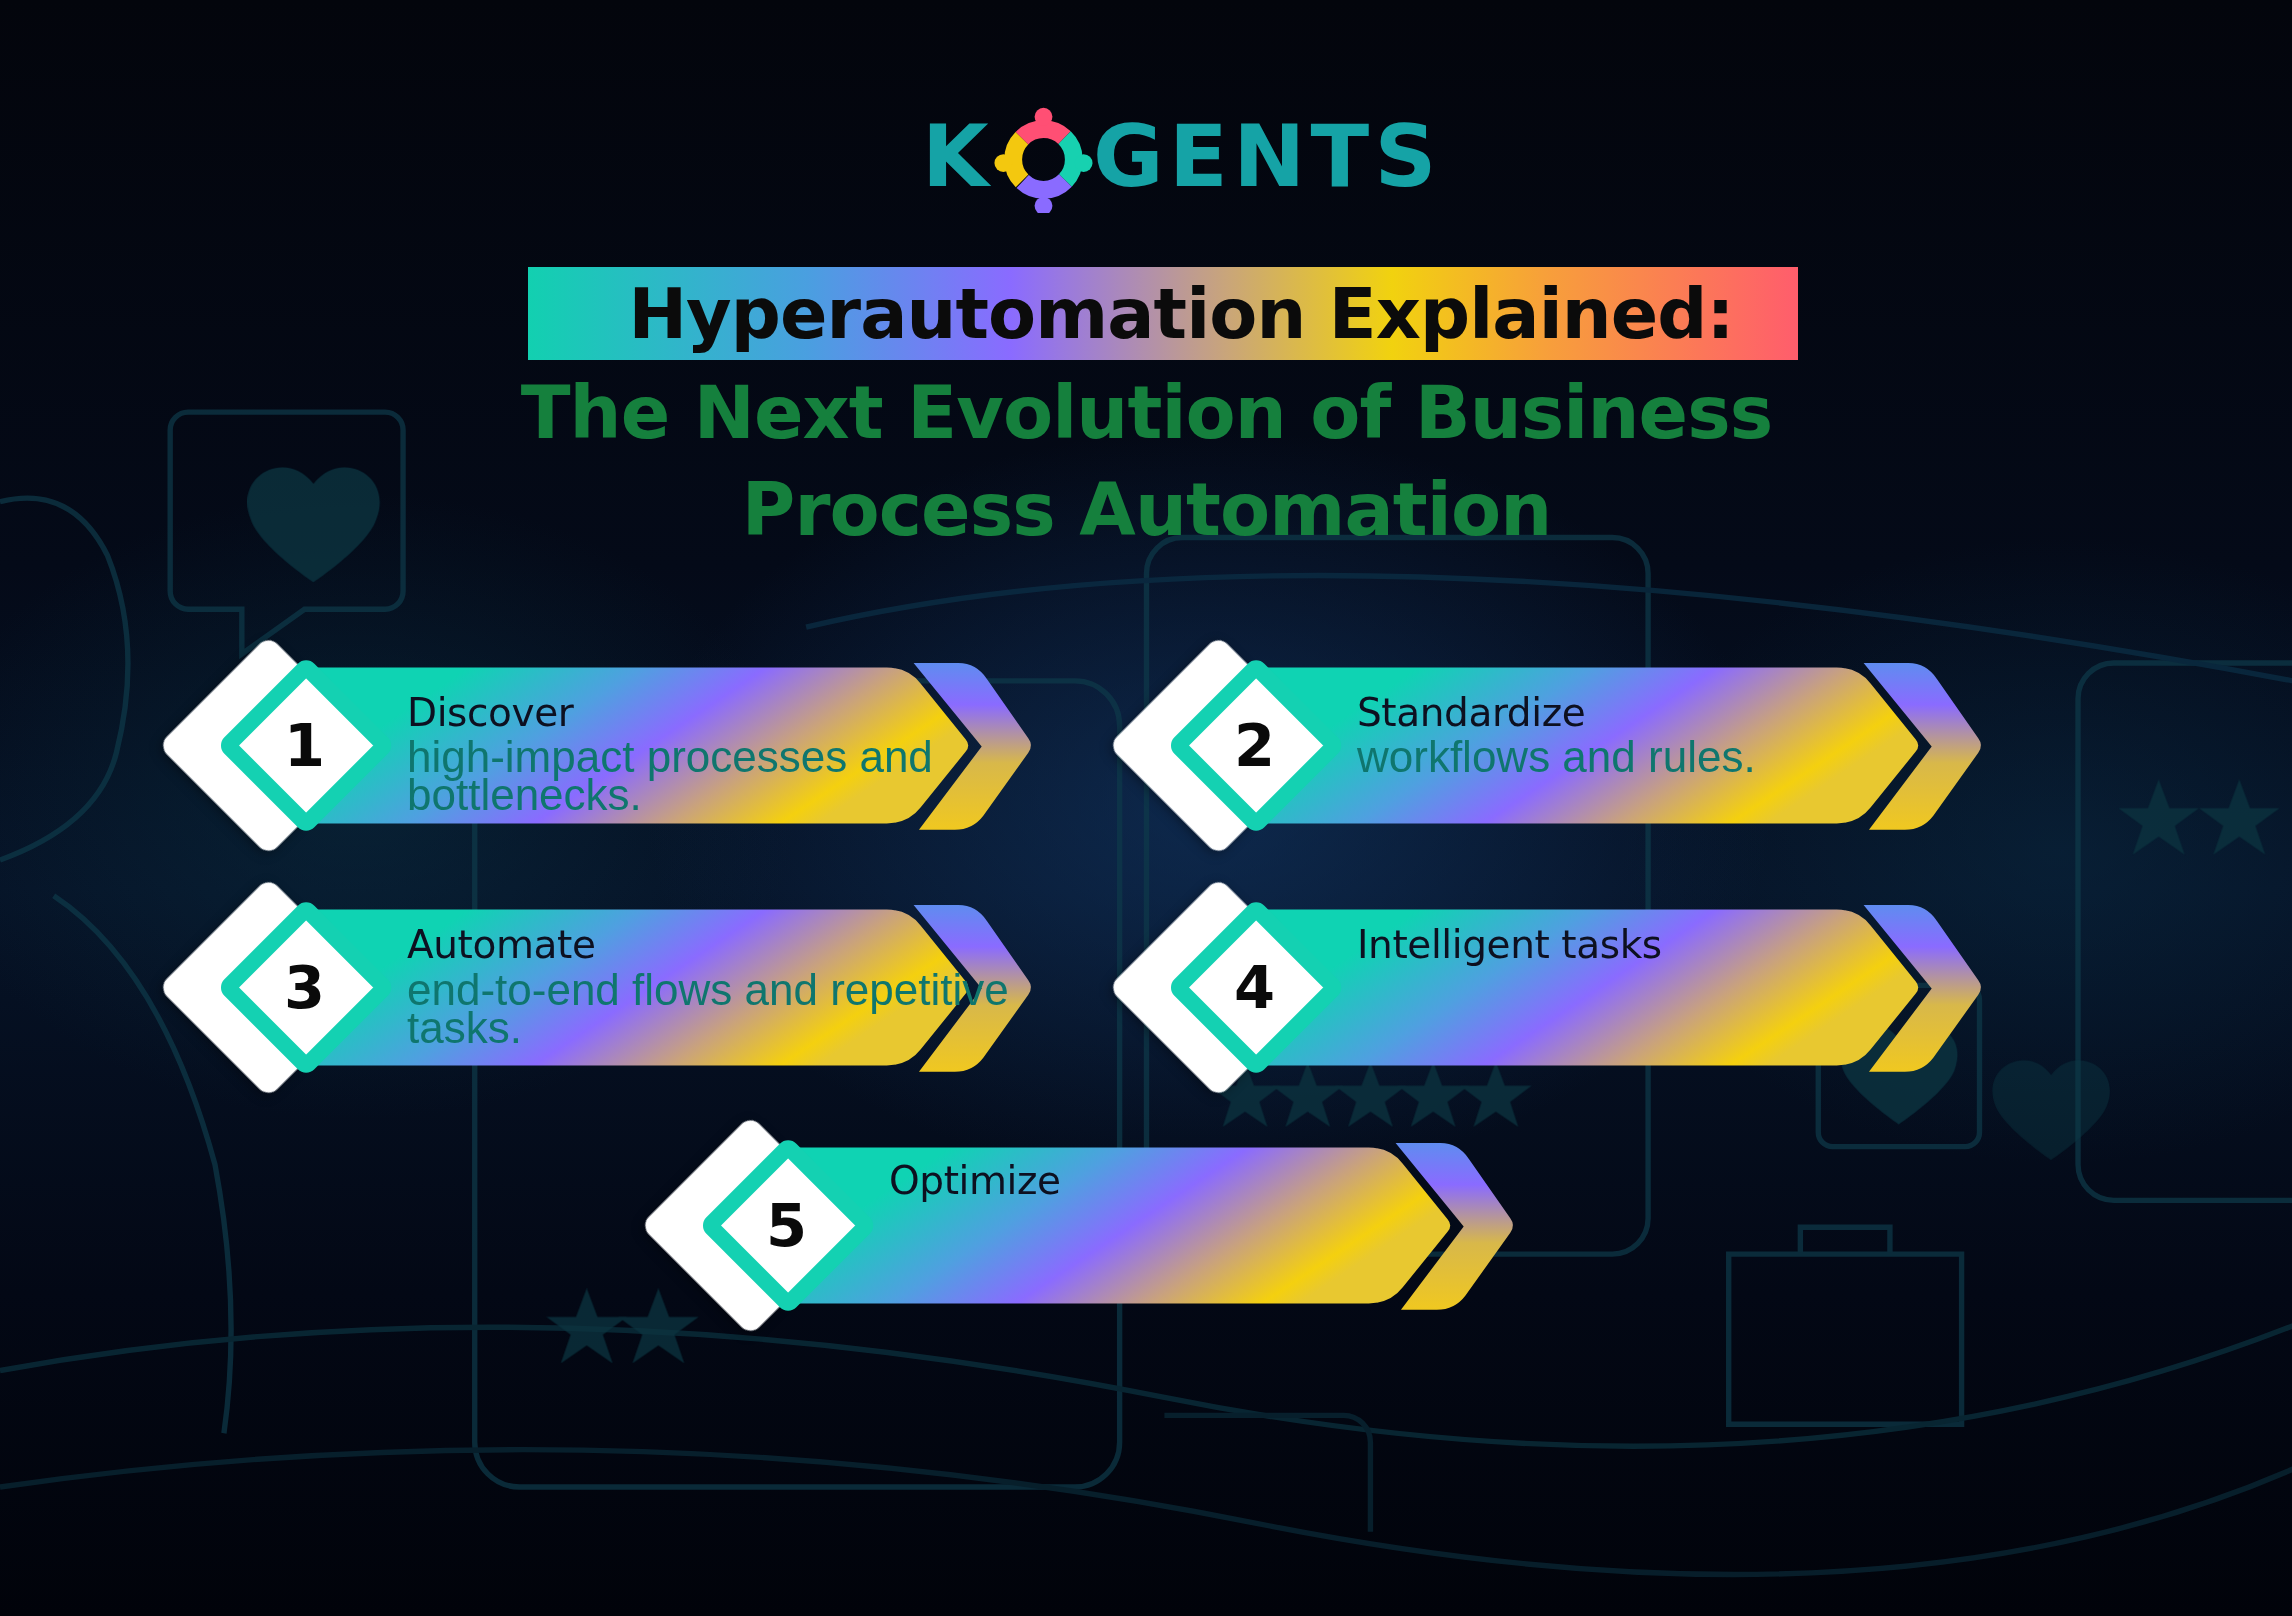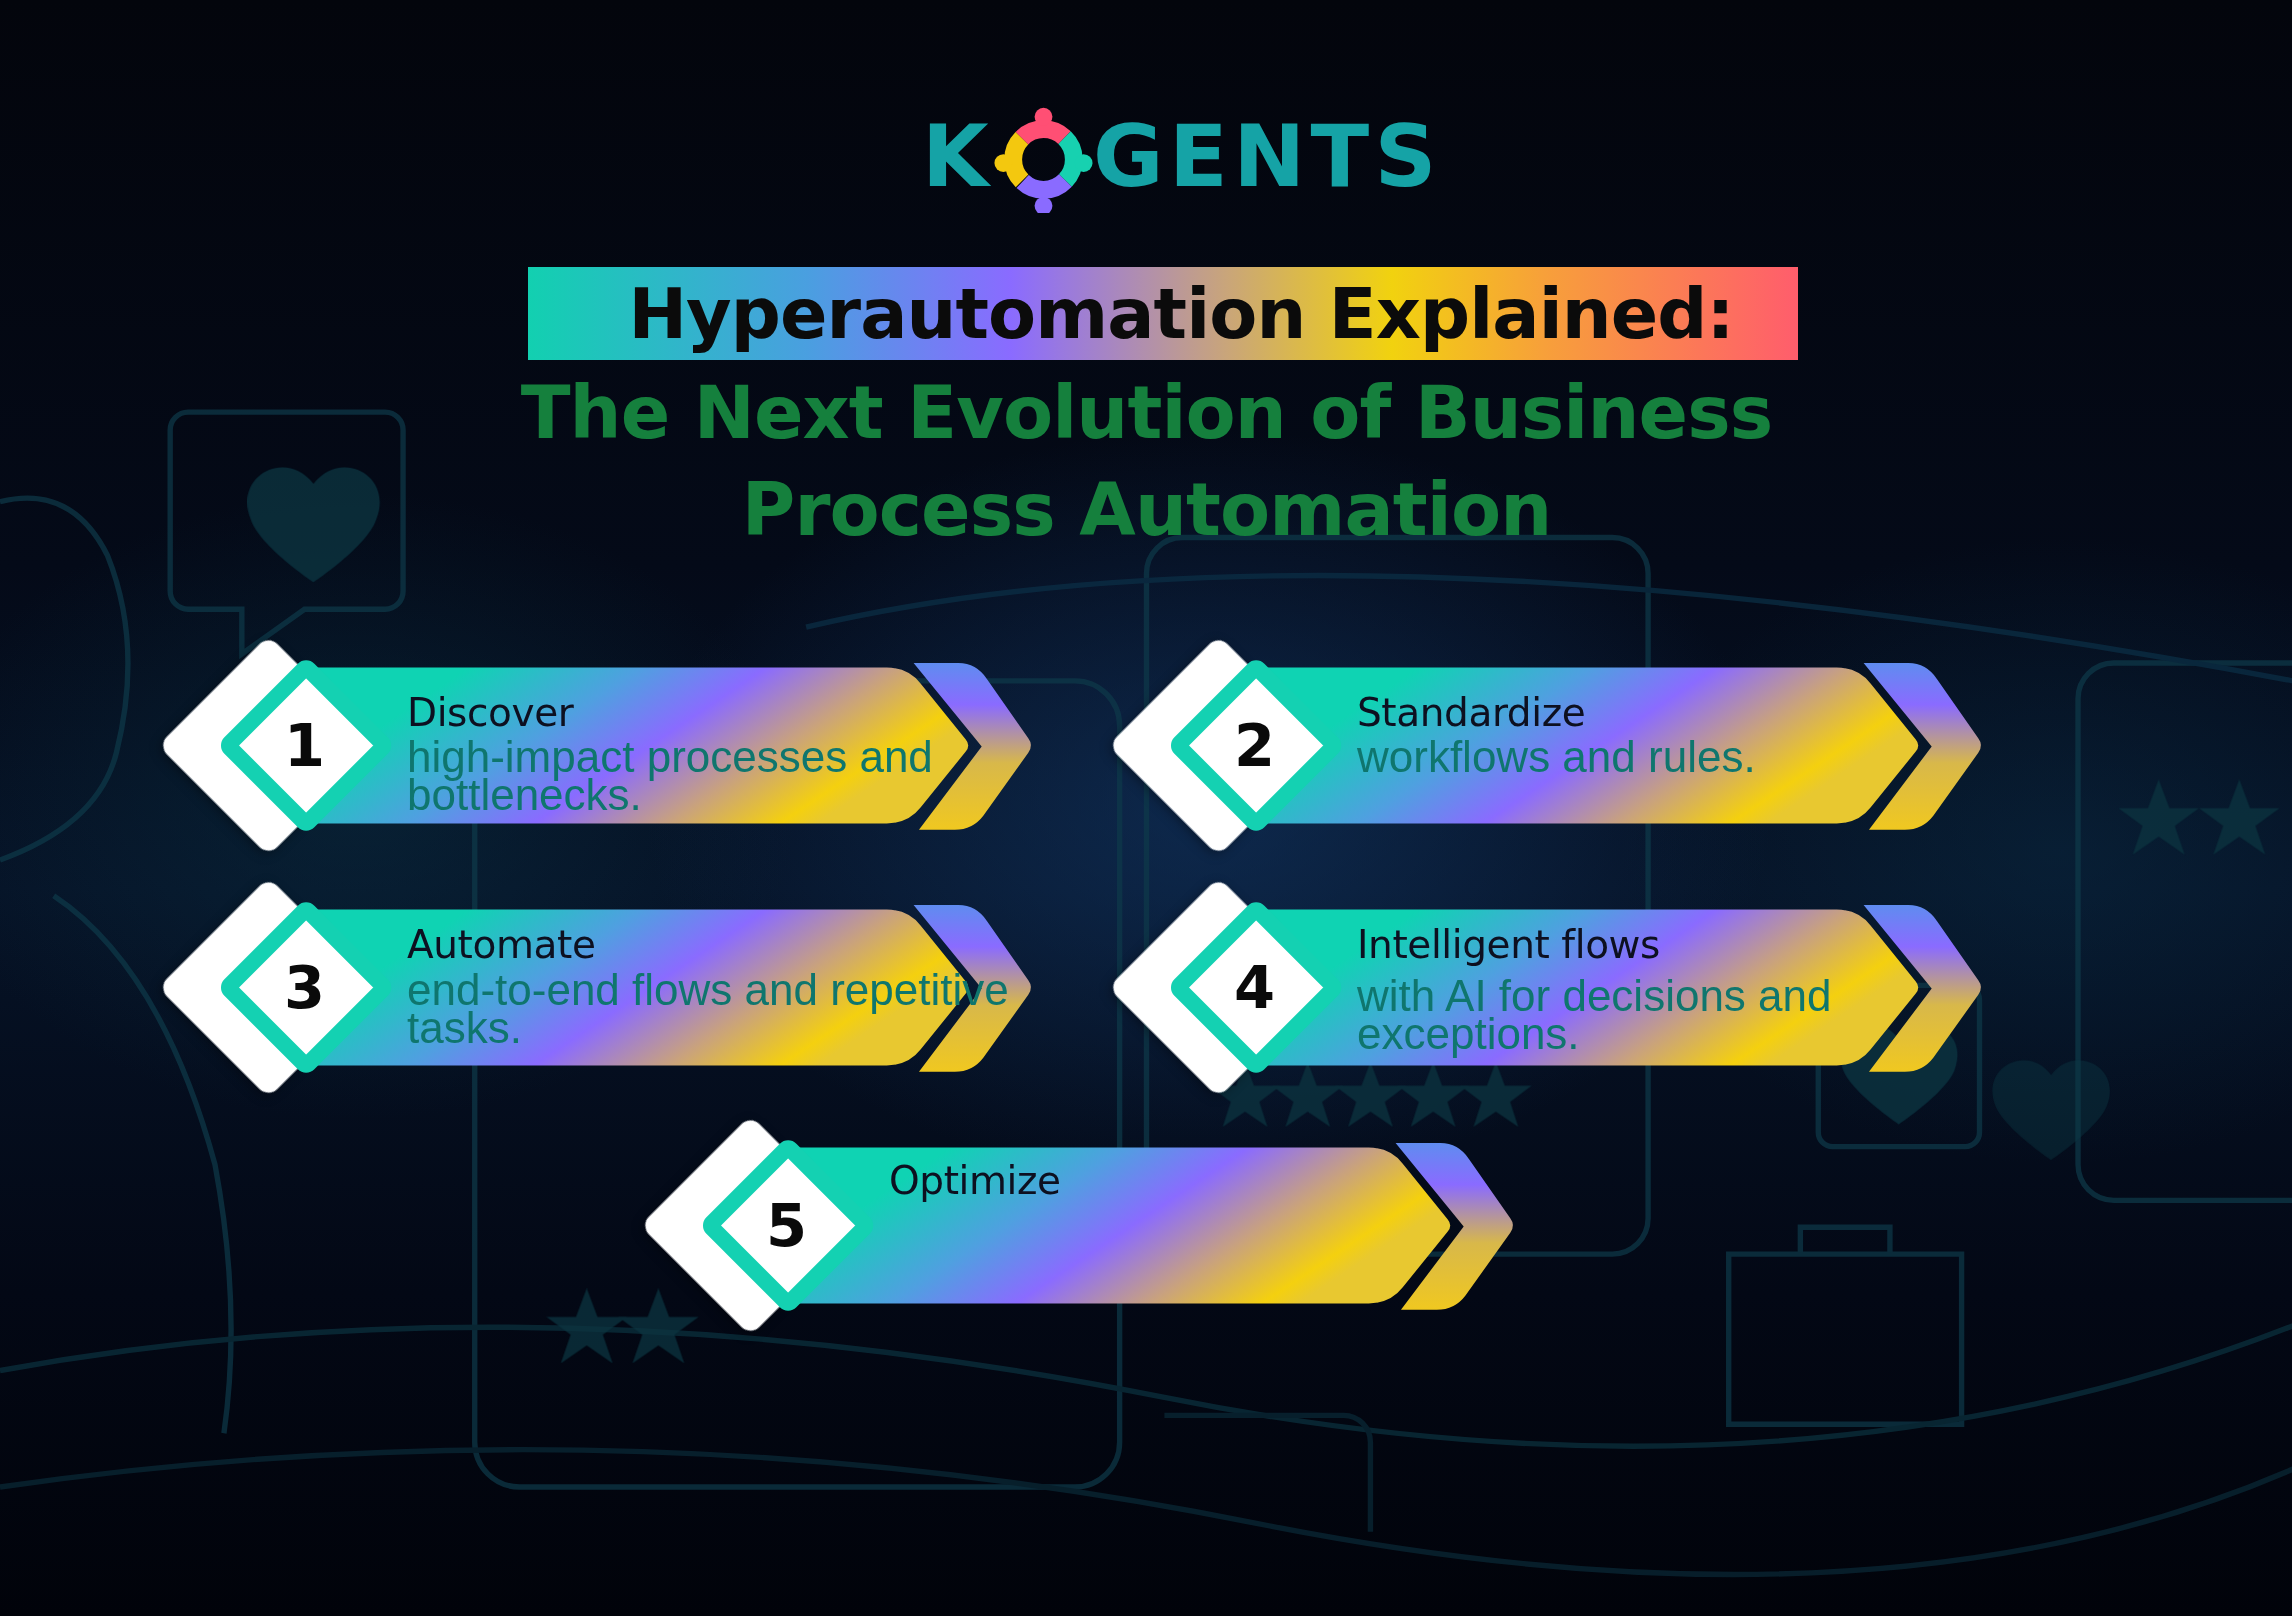--- a/index.html
+++ b/index.html
@@ -190,23 +190,21 @@
 </div>
 
 <div class="step" style="left:1102px; top:871px;">
   <svg width="896" height="233" viewBox="0 0 1000 260">
     <path d="M850 38 h50 q20 0 32 18 l46 66 q6 8 0 16 l-50 70 q-12 16 -32 16 h-40 l70 -93 z" fill="url(#chevGrad)"></path>
     <path d="M170 43 h650 q24 0 38 18 l50 62 q6 7 0 14 l-50 62 q-14 18 -38 18 h-650 z" fill="url(#bannerGrad)"></path>
     <rect x="43" y="43" width="174" height="174" rx="14" transform="rotate(45 130 130)" fill="#ffffff" filter="url(#shadow)"></rect>
     <rect x="110" y="68" width="124" height="124" rx="4" transform="rotate(45 172 130)" fill="#ffffff" stroke="#14d1b2" stroke-width="18"></rect>
   </svg>
   <div class="step-num" style="left:99px; top:87px;">4</div>
-  <div class="step-title" style="left:255px; top:54px;">Intelligent flows</div>
-  <div class="step-desc" style="left:255px; top:106px;"> with AI for decisions and
-exceptions.</div>
+  <div class="step-title" style="left:255px; top:54px;">Intelligent tasks</div>
 </div>
 
 <div class="step" style="left:634px; top:1109px;">
   <svg width="896" height="233" viewBox="0 0 1000 260">
     <path d="M850 38 h50 q20 0 32 18 l46 66 q6 8 0 16 l-50 70 q-12 16 -32 16 h-40 l70 -93 z" fill="url(#chevGrad)"></path>
     <path d="M170 43 h650 q24 0 38 18 l50 62 q6 7 0 14 l-50 62 q-14 18 -38 18 h-650 z" fill="url(#bannerGrad)"></path>
     <rect x="43" y="43" width="174" height="174" rx="14" transform="rotate(45 130 130)" fill="#ffffff" filter="url(#shadow)"></rect>
     <rect x="110" y="68" width="124" height="124" rx="4" transform="rotate(45 172 130)" fill="#ffffff" stroke="#14d1b2" stroke-width="18"></rect>
   </svg>
   <div class="step-num" style="left:99px; top:87px;">5</div>

